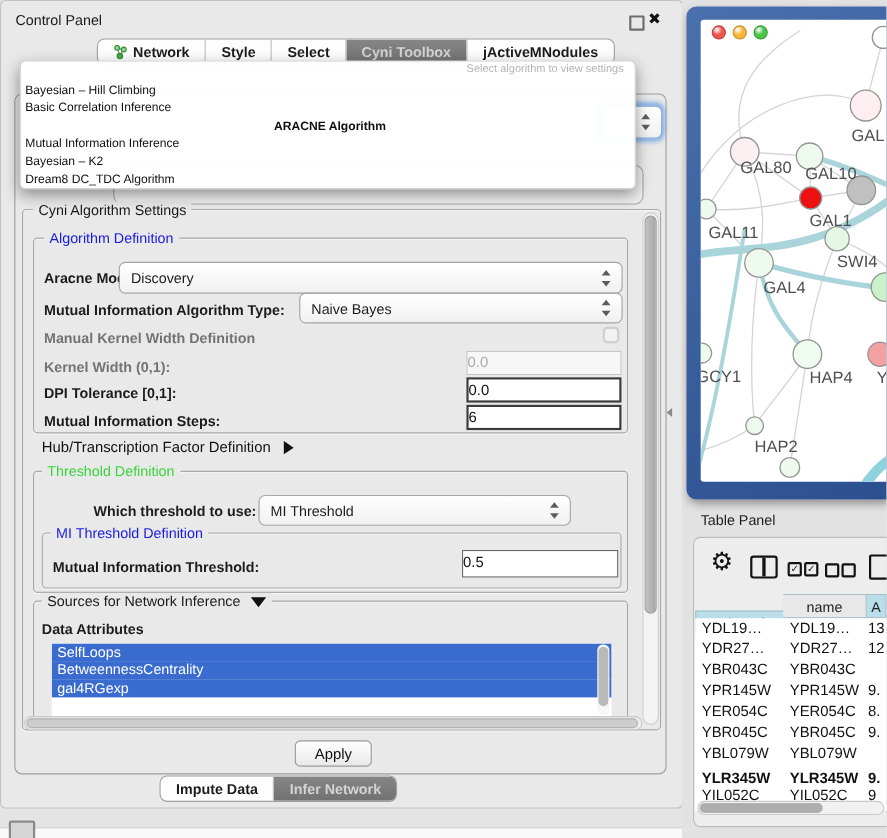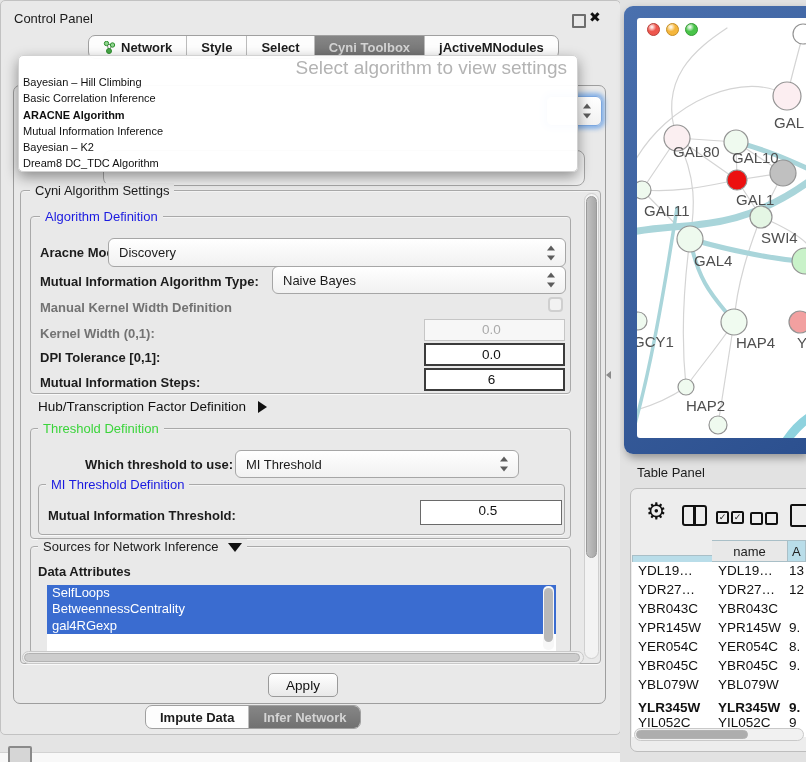--- a/index.html
+++ b/index.html
@@ -20,31 +20,31 @@
   .content-box{left:13px;top:85px;width:591px;height:617px;border:1px solid #9e9e9e;border-radius:7px;background:#e9e9e9;}
   
   .combo{background:linear-gradient(#ffffff,#f1f1f1);border:1px solid #a6a6a6;border-radius:6px;display:flex;align-items:center;padding-left:10px;box-sizing:border-box;}
   .combo .stepper{position:absolute;right:9px;top:50%;transform:translateY(-50%);width:9px;height:15px;}
   .stepper::before,.stepper::after{content:"";position:absolute;left:0;border-left:4.5px solid transparent;border-right:4.5px solid transparent;}
   .stepper::before{top:0;border-bottom:5.5px solid #5c5c5c;}
   .stepper::after{bottom:0;border-top:5.5px solid #5c5c5c;}
   
   .popup{left:18px;top:55px;width:560px;height:117px;background:rgba(255,255,255,0.97);border:1px solid #d2d2d2;
          border-radius:5px;box-shadow:0 5px 14px rgba(0,0,0,0.4);z-index:60;box-sizing:border-box;}
-  .popup .ph{height:17px;text-align:right;padding:1px 10px 0 0;color:#b3b3b3;font-size:19px;}
+  .popup .ph{height:17px;text-align:right;padding:1px 10px 0 0;color:#b3b3b3;font-size:10px;}
   .popup .item{height:16.3px;padding-left:4px;font-size:11px;color:#101010;line-height:16.3px;}
-  .popup .item.sel{font-weight:bold;}
+  .popup .item.sel{font-weight:bold;text-align:center;}
   
   .fieldset{border:1px solid #a9a9a9;border-radius:4px;box-shadow:0 1px 0 rgba(255,255,255,.7), inset 0 1px 0 rgba(255,255,255,.5);}
   .legend{position:absolute;background:#e9e9e9;padding:0 5px;font-size:13px;white-space:nowrap;}
   .legend.blue{color:#1a1ae0;}
   .legend.green{color:#3bd43b;}
   .lbl{font-weight:bold;font-size:13px;color:#1c1c1c;white-space:nowrap;}
   .lbl.gray{color:#737373;}
-  .field{box-sizing:border-box;background:#fff;border:2px solid #3c3c3c;text-align:center;padding:2px 6px 0 0;font-size:13.5px;color:#111;}
+  .field{box-sizing:border-box;background:#fff;border:2px solid #3c3c3c;text-align:left;padding:2px 6px 0 0;font-size:13.5px;color:#111;}
   .field.disabled{border:1px solid #c6c6c6;background:#f7f7f7;color:#aaa;}
   .tri-right{display:inline-block;width:0;height:0;border-top:6.5px solid transparent;border-bottom:6.5px solid transparent;border-left:9px solid #111;vertical-align:-2px;margin-left:8px;}
   .tri-down{display:inline-block;width:0;height:0;border-left:7px solid transparent;border-right:7px solid transparent;border-top:9px solid #111;vertical-align:-1px;margin-left:6px;}
   .checkbox{box-sizing:border-box;border:2px solid #cfcfcf;border-radius:4px;background:#f2f2f2;}
   
   .attr-list{background:#fff;overflow:hidden;}
   .attr-item{height:16.3px;line-height:16.3px;background:#3a6cd0;color:#fff;padding-left:5px;font-size:13px;}
   
   .sb-track-v{background:#f3f3f3;border:1px solid #cfcfcf;border-radius:8px;box-sizing:border-box;}
   .sb-thumb{background:linear-gradient(90deg,#c2c2c2,#a8a8a8);border:1px solid #9a9a9a;border-radius:6px;box-sizing:border-box;}

